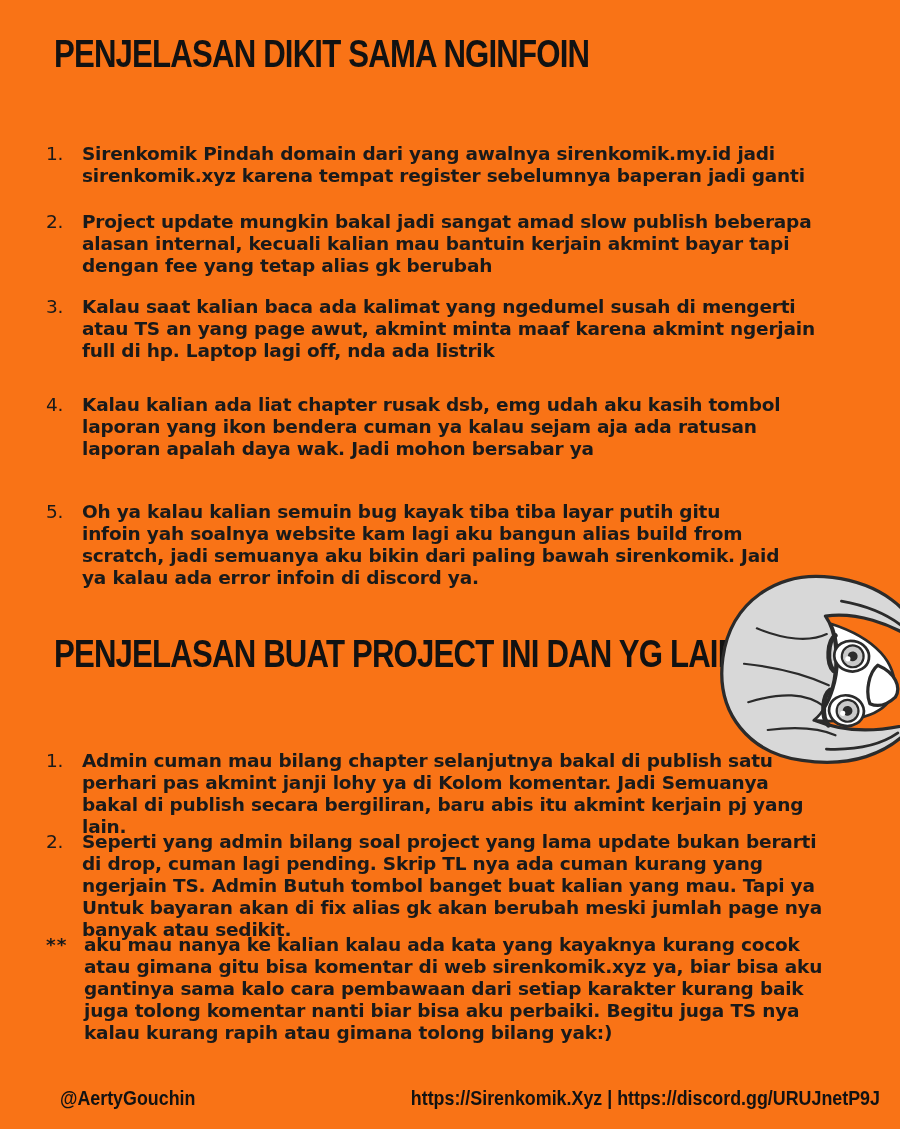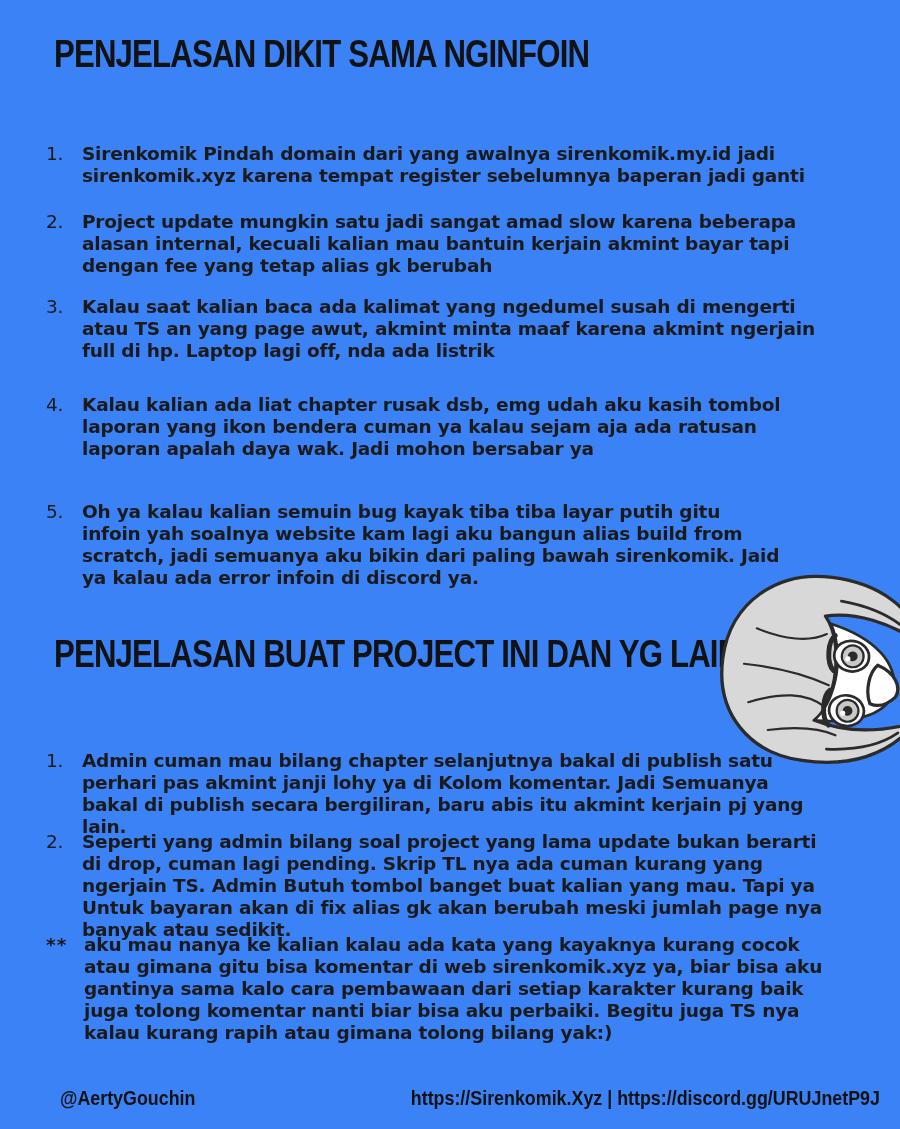--- a/index.html
+++ b/index.html
@@ -1,19 +1,19 @@
 <!DOCTYPE html>
 <html><head>
 <meta charset="utf-8">
 <style>
   html,body{margin:0;padding:0;}
   .page{
     position:relative;
     width:900px;height:1129px;
-    background:#3b82f6;
+    background:#f97316;
     color:#161616;
     overflow:hidden;
     font-family:"DejaVu Sans", sans-serif;
   }
   .heading{
     position:absolute;left:54px;margin:0;
     font-family:"Liberation Sans", sans-serif;
     font-weight:800;font-size:38px;line-height:40px;
     letter-spacing:-1px;color:#121212;
     transform:scaleX(0.82);transform-origin:0 50%;
@@ -59,21 +59,21 @@
 <div class="page">
 
   <h1 class="heading" style="top:34px">PENJELASAN DIKIT SAMA NGINFOIN</h1>
 
   <div class="item" style="top:143px">
     <span class="marker">1.</span>
     <span class="text">Sirenkomik Pindah domain dari yang awalnya sirenkomik.my.id jadi sirenkomik.xyz karena tempat register sebelumnya baperan jadi ganti</span>
   </div>
   <div class="item" style="top:211px">
     <span class="marker">2.</span>
-    <span class="text">Project update mungkin satu jadi sangat amad slow karena beberapa alasan internal, kecuali kalian mau bantuin kerjain akmint bayar tapi dengan fee yang tetap alias gk berubah</span>
+    <span class="text">Project update mungkin bakal jadi sangat amad slow publish beberapa alasan internal, kecuali kalian mau bantuin kerjain akmint bayar tapi dengan fee yang tetap alias gk berubah</span>
   </div>
   <div class="item" style="top:296px">
     <span class="marker">3.</span>
     <span class="text">Kalau saat kalian baca ada kalimat yang ngedumel susah di mengerti atau TS an yang page awut, akmint minta maaf karena akmint ngerjain full di hp. Laptop lagi off, nda ada listrik</span>
   </div>
   <div class="item" style="top:394px">
     <span class="marker">4.</span>
     <span class="text">Kalau kalian ada liat chapter rusak dsb, emg udah aku kasih tombol laporan yang ikon bendera cuman ya kalau sejam aja ada ratusan laporan apalah daya wak. Jadi mohon bersabar ya</span>
   </div>
   <div class="item" style="top:501px">

